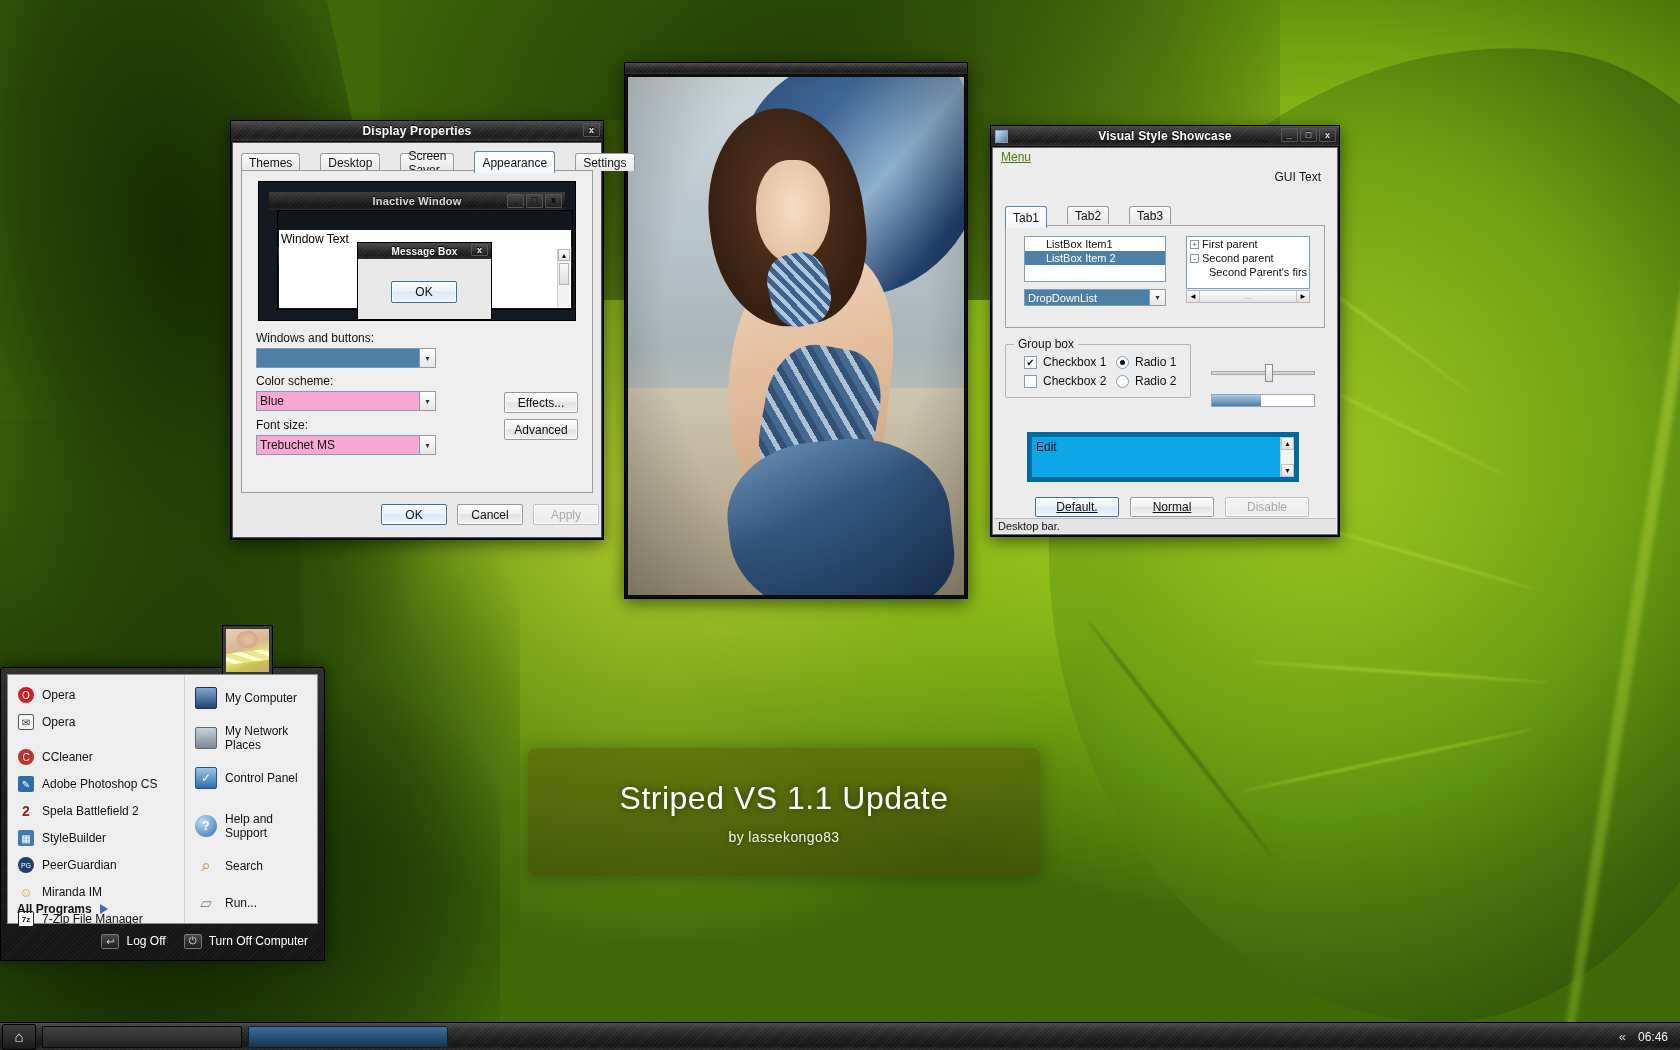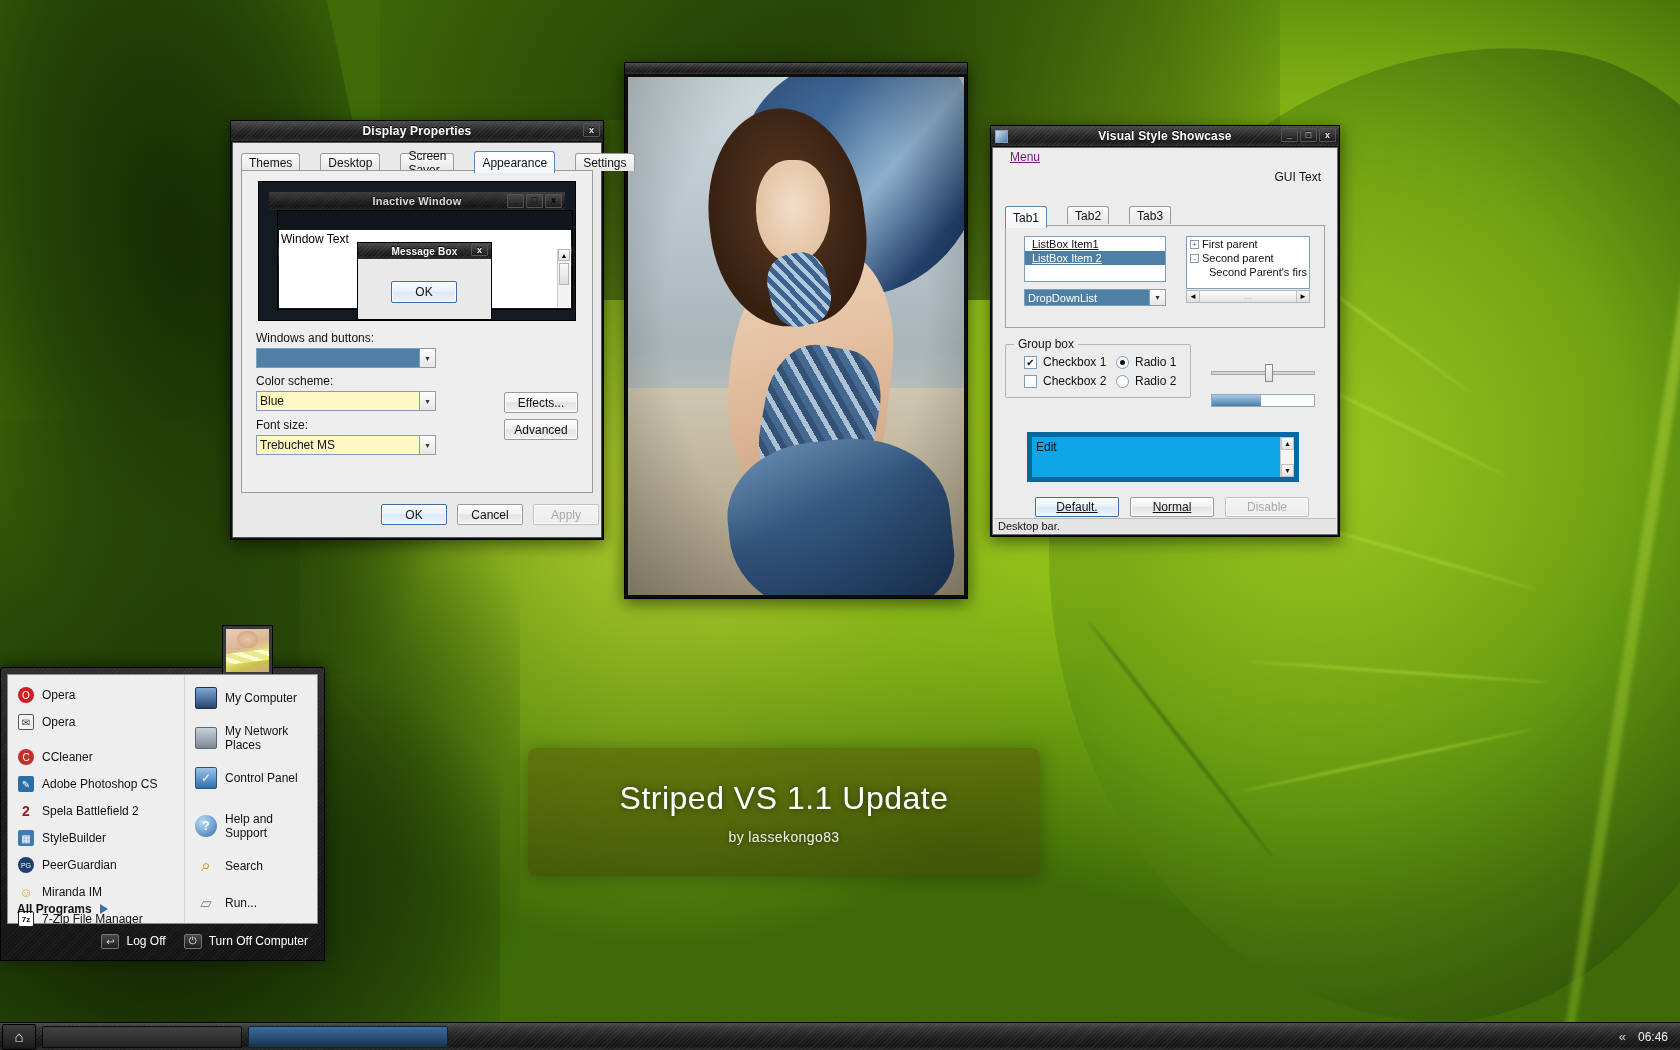--- a/index.html
+++ b/index.html
@@ -104,21 +104,21 @@
     box-shadow:inset 0 0 0 1px rgba(255,255,255,.75);
     cursor:default;
   }
   .xp-btn.default-btn {
     border:1px solid #3c6ea5;
     background:linear-gradient(180deg,#f8fbff 0%,#eaf2fb 45%,#dbe8f7 52%,#eef5fd 100%);
   }
   .xp-btn.disabled { color:#a9a9a9; border-color:#c0c0c0;
     background:linear-gradient(180deg,#f4f4f4,#ececec); }
   .xp-input {
-    background:#fef9c3; border:1px solid #7f9db9;
+    background:#f9a8d4; border:1px solid #7f9db9;
     font-size:12px; color:#111; display:flex; align-items:center;
     padding:0 3px;
   }
   .combo-arrow {
     width:16px; border:1px solid #9a9a9a; border-left:none;
     background:linear-gradient(180deg,#fdfdfd,#e6e6e6);
     display:flex; align-items:center; justify-content:center;
     font-size:8px; color:#333;
   }
 
@@ -201,28 +201,28 @@
     border-radius:40%; transform:rotate(-14deg); }
   .pa-denim-low { position:absolute; left:30%; top:70%; width:66%; height:34%;
     background:linear-gradient(160deg,#6d91b5 0%,#34567f 40%,#1d3a5e 100%);
     border-radius:40% 46% 30% 50%; transform:rotate(-6deg); }
   .pa-vig { position:absolute; inset:0;
     background:radial-gradient(ellipse at 50% 45%, rgba(0,0,0,0) 55%, rgba(0,0,0,.28) 100%); }
 
   
   #vss { left:990px; top:125px; width:350px; height:412px; }
   #vss .client { position:absolute; left:1px; right:1px; top:21px; bottom:1px; border:1px solid #6a6a6a; background:#ececec; }
-  .menu-row { position:absolute; left:0; right:0; top:0; height:17px; font-size:12px; color:#701a75;
-    display:flex; align-items:center; padding-left:17px;text-decoration:underline; }
+  .menu-row { position:absolute; left:0; right:0; top:0; height:17px; font-size:12px; color:#4d7c0f;
+    display:flex; align-items:center; padding-left:8px;text-decoration:underline; }
   .gui-text { position:absolute; right:16px; top:22px; font-size:12px; color:#111; }
   .vss-tabstrip { position:absolute; left:12px; top:58px; display:flex; }
   .vss-tabpage { position:absolute; left:12px; top:77px; right:12px; height:103px;
     background:#ececec; border:1px solid #a0a0a0; }
   .listbox { position:absolute; background:#fff; border:1px solid #7f9db9; font-size:11px; }
-  .lb-item { padding:1px 7px; color:#111;text-decoration:underline; }
+  .lb-item { padding:1px 21px; color:#111; }
   .lb-item.sel { background:#4e7fa5; color:#fff; }
   .treebox { position:absolute; background:#fff; border:1px solid #7f9db9; font-size:11px; overflow:hidden; }
   .tree-node { display:flex; align-items:center; gap:3px; padding:1px 3px; color:#111; white-space:nowrap; }
   .tree-toggle { width:9px; height:9px; border:1px solid #8a9aa8; background:#fff;
     font-size:8px; line-height:7px; text-align:center; color:#456; }
   .hscroll { position:absolute; height:13px; background:#f0f0f0; border:1px solid #b5b5b5; display:flex; }
   .hs-arr { width:13px; display:flex; align-items:center; justify-content:center; font-size:8px;
     background:linear-gradient(180deg,#fafafa,#e0e0e0); border-right:1px solid #c2c2c2; }
   .hs-arr.right { border-right:none; border-left:1px solid #c2c2c2; }
   .hs-thumb { flex:1; background:linear-gradient(180deg,#fcfcfc,#e3e3e3);

